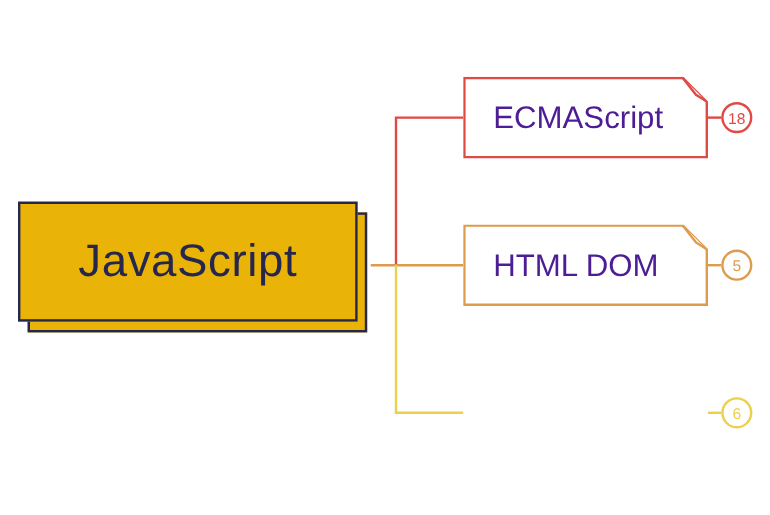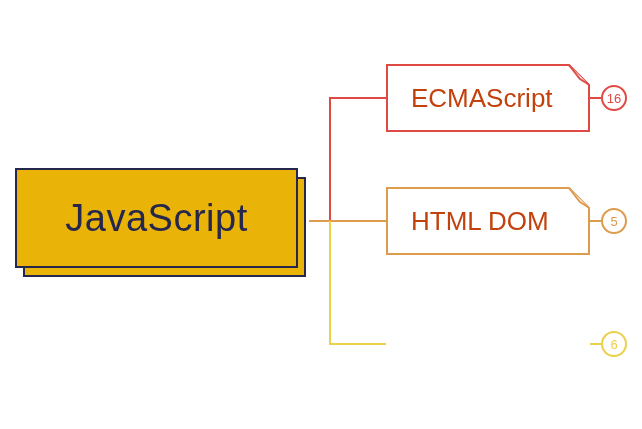--- a/index.html
+++ b/index.html
@@ -47,21 +47,21 @@
     width: 204px;
     height: 68px;
     z-index: 3;
   }
   .child-shape { position: absolute; left: 0; top: 0; }
   .child-label {
     position: absolute;
     left: 25px; top: 0; bottom: 0;
     display: flex; align-items: center;
     font-size: 26px;
-    color: #c2410c;
+    color: #4c1d95;
     white-space: nowrap;
   }
   
   .badge {
     position: absolute;
     width: 22px; height: 22px;
     border: 2px solid;
     border-radius: 50%;
     background: #ffffff;
     display: flex; align-items: center; justify-content: center;
@@ -102,21 +102,21 @@
   </div>
 
   <div class="child-node" style="left:386px; top:64px;">
     <svg class="child-shape" width="204" height="68" aria-hidden="true">
       <path d="M1 1 H183 L203 21 V67 H1 Z" fill="#ffffff" stroke-width="2" stroke="#e04a44"></path>
       <path d="M183 1 L194 15 L202 20" fill="#ffffff" stroke-width="2" stroke="#e04a44"></path>
     </svg>
     <span class="child-label">ECMAScript</span>
   </div>
   <div class="badge" style="left: 601px; top: 85px; border-color: rgb(224, 74, 68);">
-    <span style="color: rgb(224, 74, 68);">16</span>
+    <span style="color: rgb(224, 74, 68);">18</span>
   </div>
 
   <div class="child-node" style="left:386px; top:187px;padding-left:16px;">
     <svg class="child-shape" width="204" height="68" aria-hidden="true">
       <path d="M1 1 H183 L203 21 V67 H1 Z" fill="#ffffff" stroke-width="2" stroke="#dd9b4e"></path>
       <path d="M183 1 L194 15 L202 20" fill="#ffffff" stroke-width="2" stroke="#dd9b4e"></path>
     </svg>
     <span class="child-label">HTML DOM</span>
   </div>
   <div class="badge" style="left: 601px; top: 208px; border-color: rgb(221, 155, 78);">

